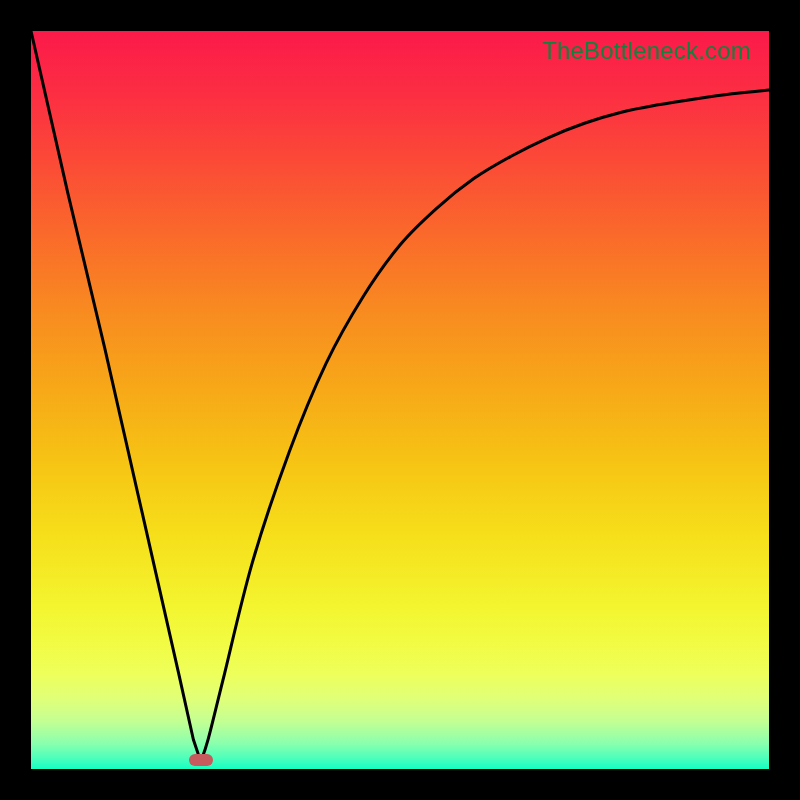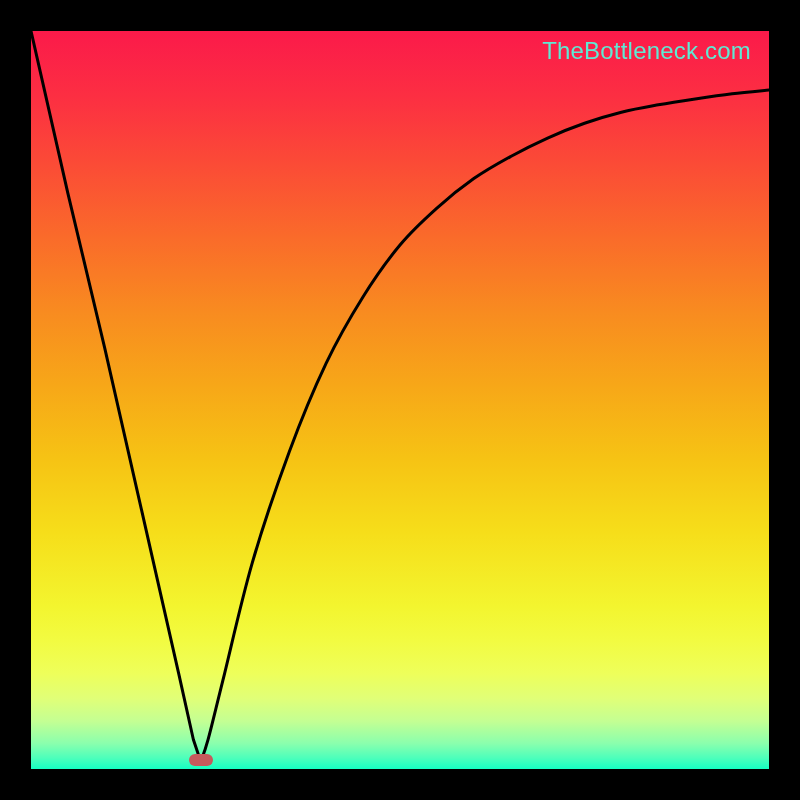--- a/index.html
+++ b/index.html
@@ -26,21 +26,21 @@
     overflow: hidden;
   }
   .gradient {
     position: absolute;
     inset: 0;
   }
   .watermark {
     position: absolute;
     top: 6px;
     right: 18px;
-    color: #5eead4;
+    color: #15803d;
     font-size: 24px;
     font-weight: 500;
     letter-spacing: 0.2px;
     user-select: none;
   }
   .curve {
     position: absolute;
     inset: 0;
   }
   .marker {

